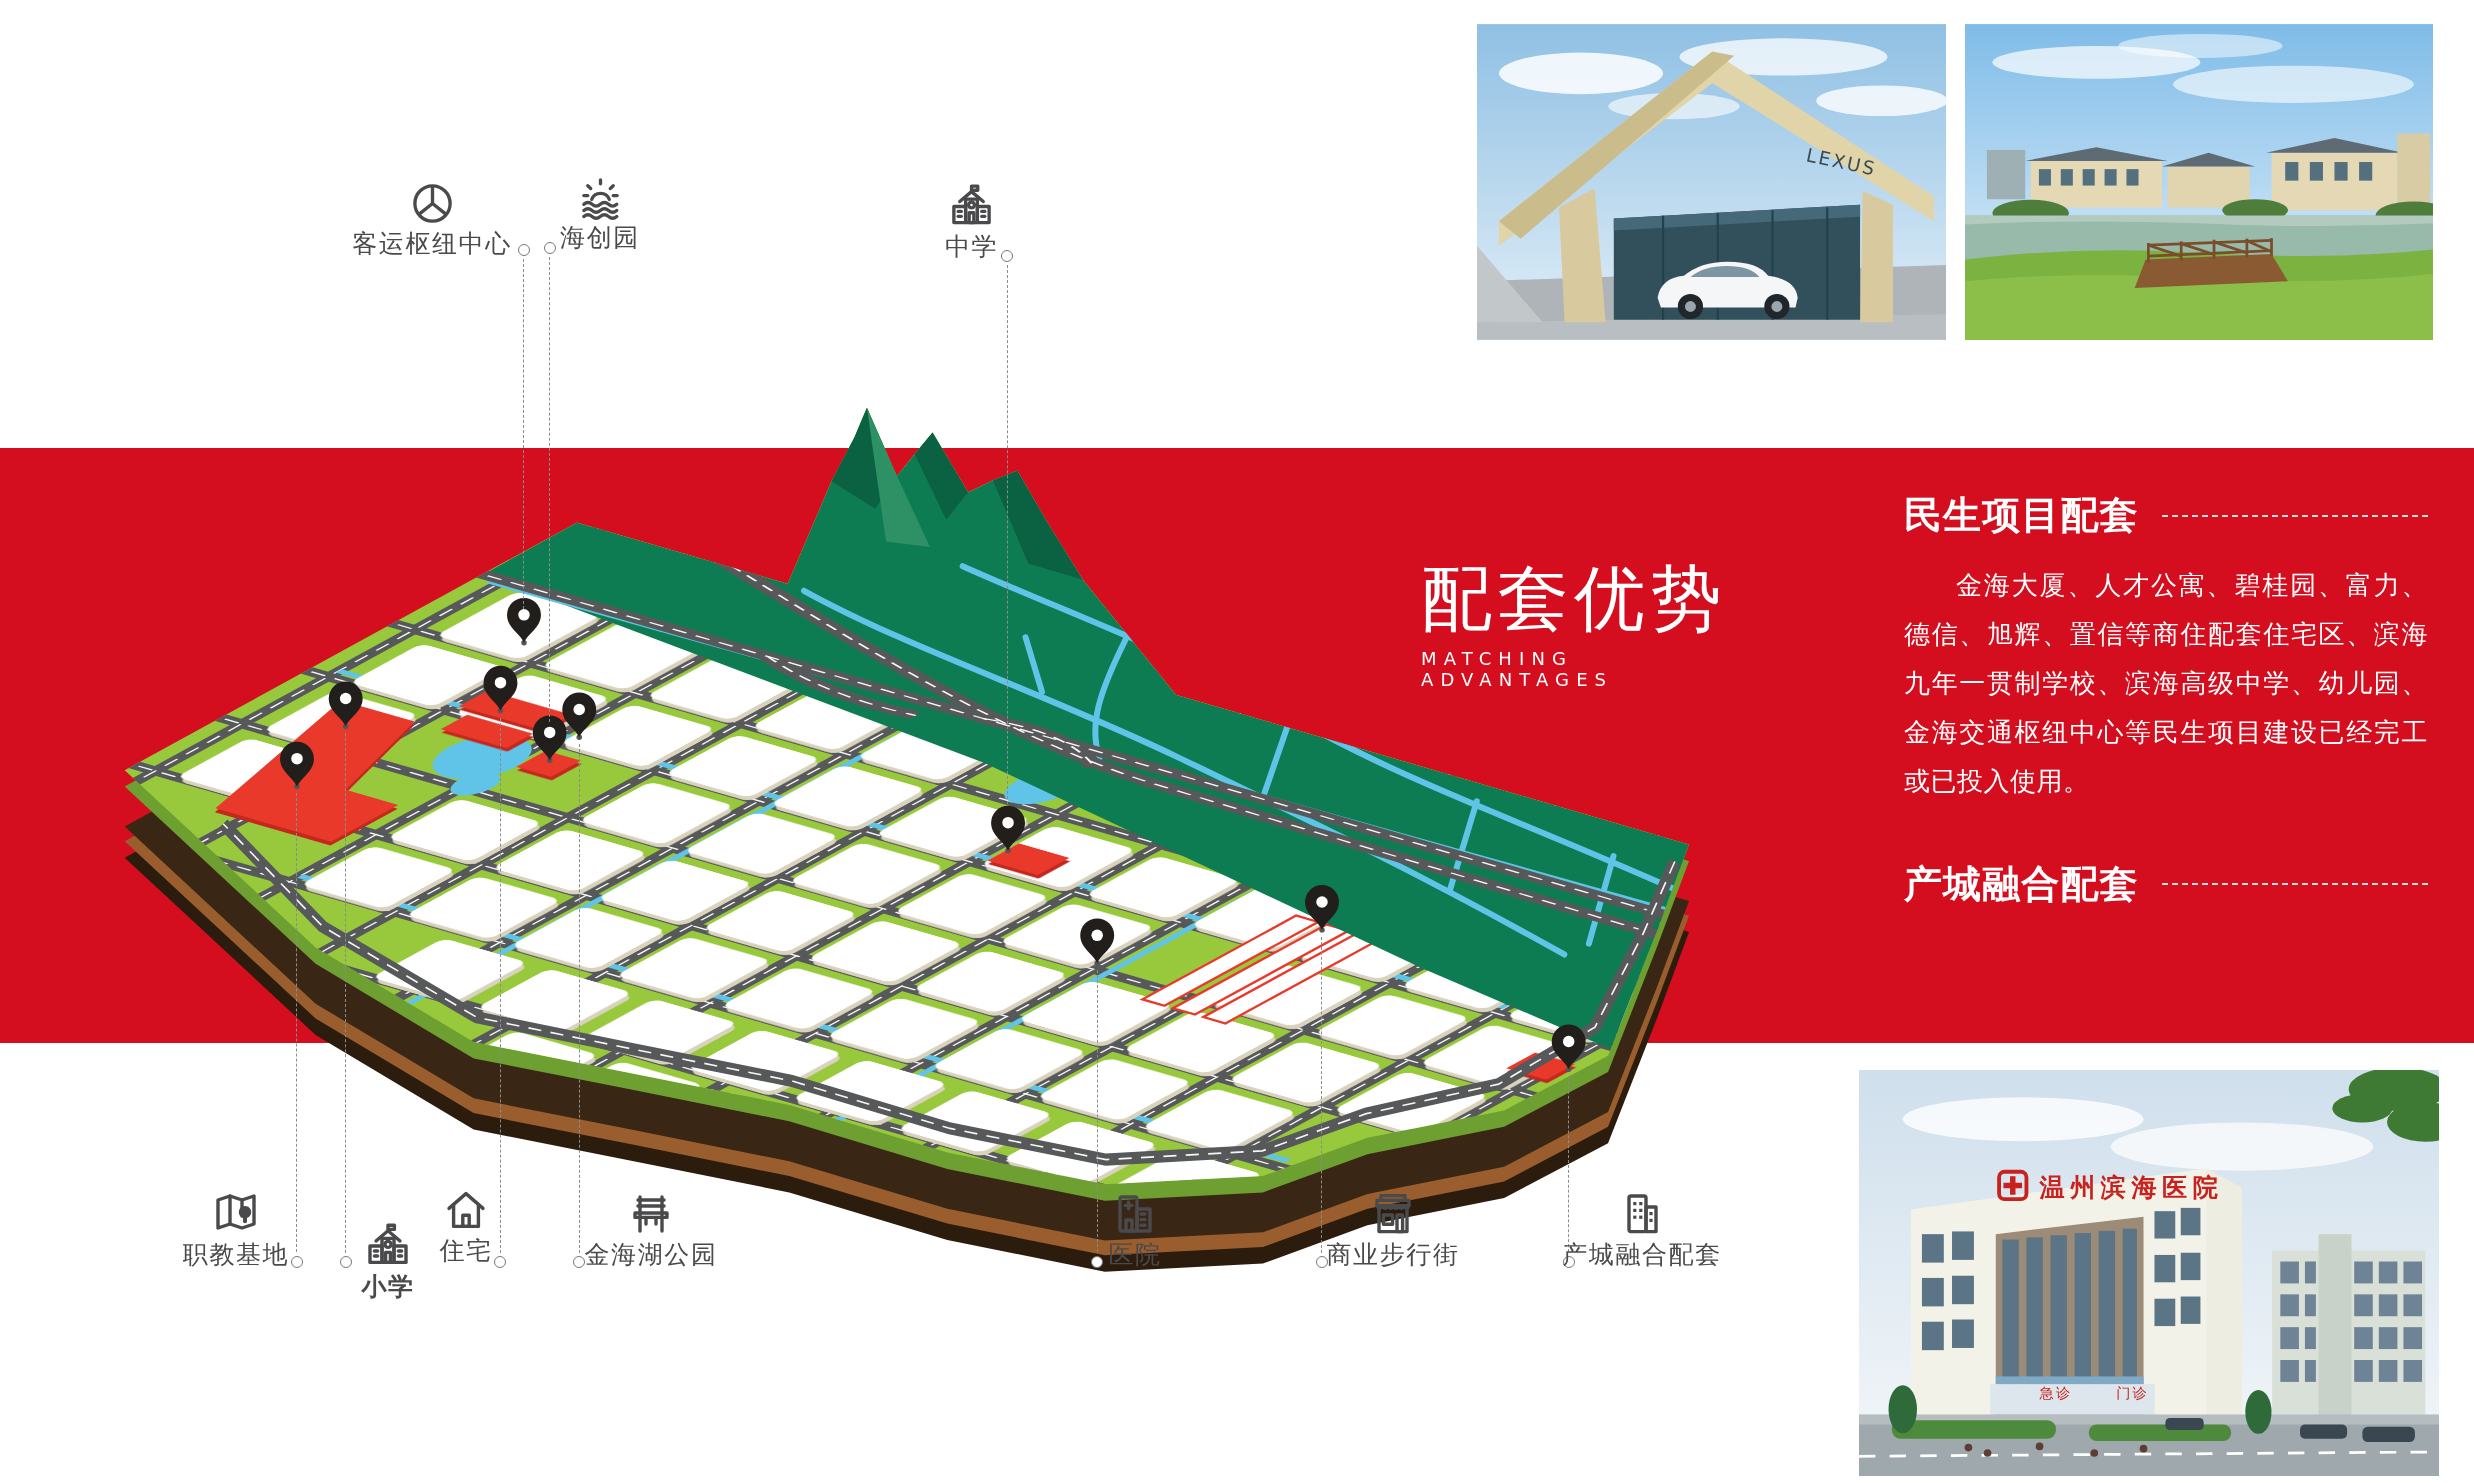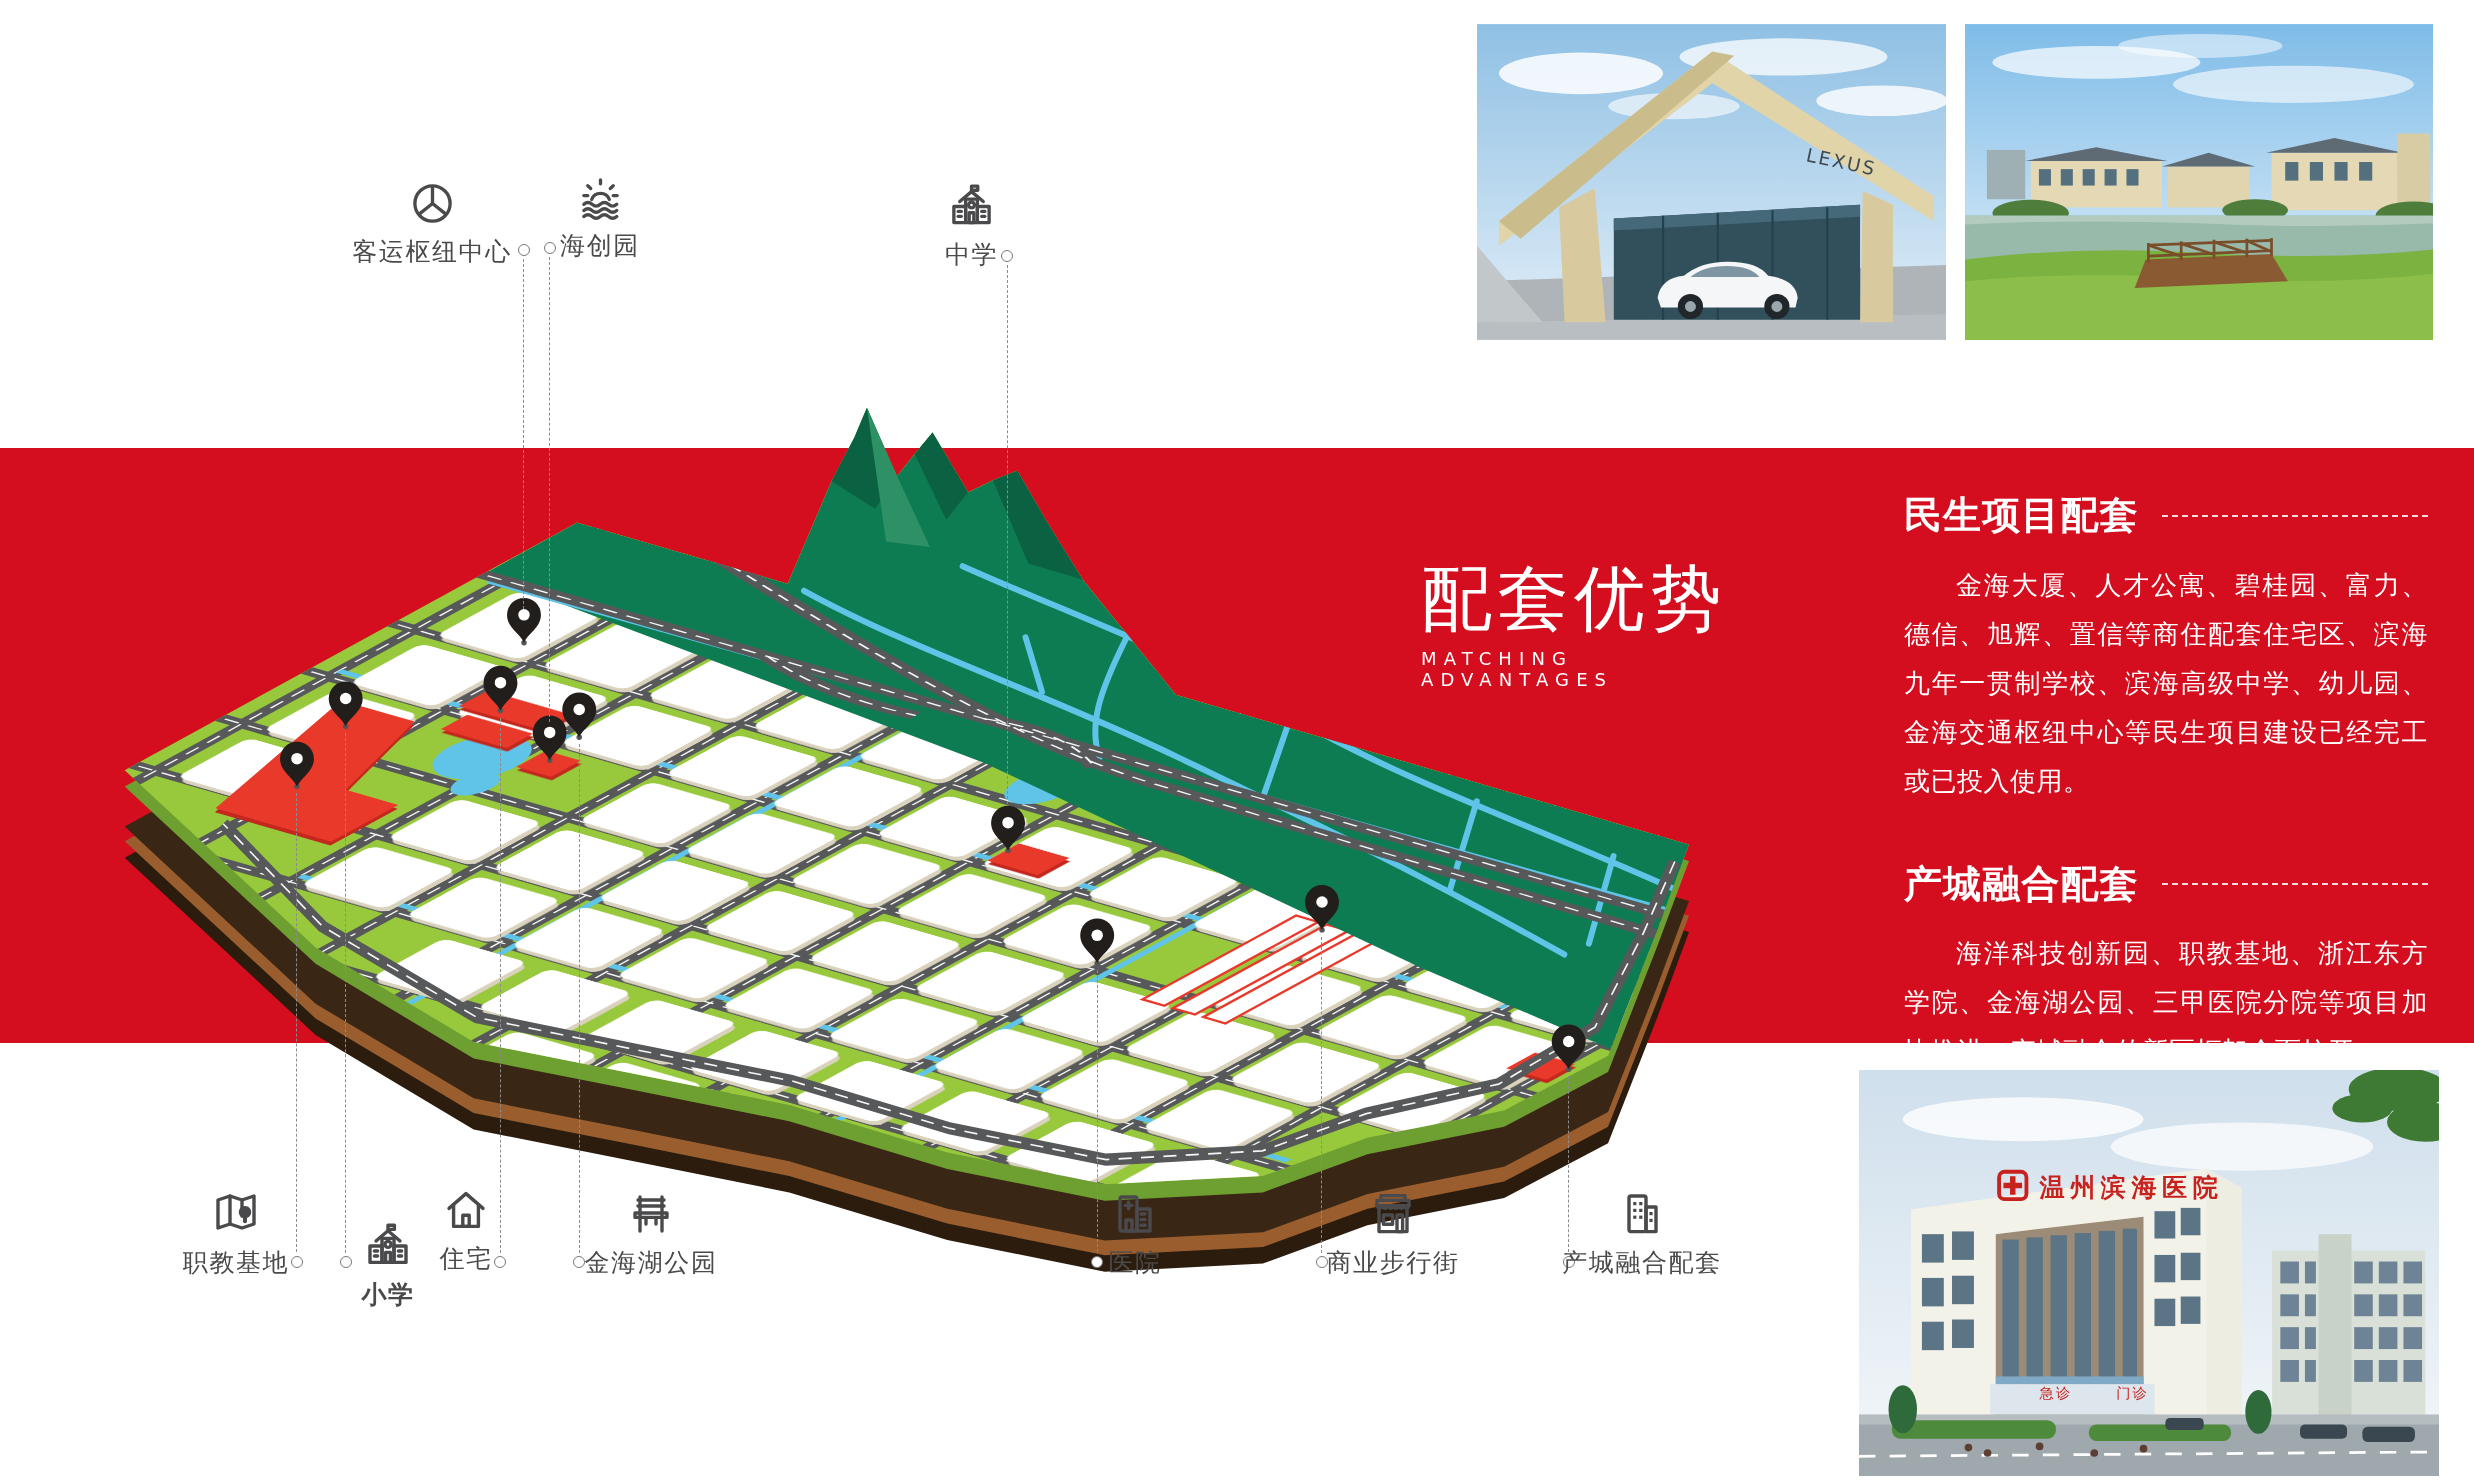--- a/index.html
+++ b/index.html
@@ -6,21 +6,21 @@
   #canvas{position:relative;width:2475px;height:1484px;overflow:hidden;background:#ffffff;
           font-family:"DejaVu Sans","Liberation Sans",sans-serif;}
   
   #red-band{position:absolute;left:0;top:448px;width:2475px;height:595px;background:#D40E1F;}
   
   #map-svg{position:absolute;left:0;top:0;width:2475px;height:1484px;}
   
   .leader{position:absolute;width:0;border-left:1.6px dashed #8C8C8C;}
   .node{position:absolute;width:12px;height:12px;border:1.6px solid #77787A;border-radius:50%;background:#ffffff;box-sizing:border-box;}
   
-  .map-label{position:absolute;display:flex;flex-direction:column;align-items:center;gap:8px;color:#4A4A4C;}
+  .map-label{position:absolute;display:flex;flex-direction:column;align-items:center;gap:0;color:#4A4A4C;}
   .map-label .txt{font-size:25px;letter-spacing:1.6px;white-space:nowrap;}
   .map-label svg{display:block;}
   
   #hero{position:absolute;left:1421px;top:563px;width:350px;color:#ffffff;}
   #hero .t{font-size:71px;font-weight:400;letter-spacing:5.5px;line-height:1;}
   #hero .s{margin-top:14.2px;font-size:18px;letter-spacing:7.1px;}
   #copy{position:absolute;left:1904px;top:490px;width:524px;color:#ffffff;}
   .sec-head{display:flex;align-items:center;gap:23px;font-size:38px;font-weight:700;letter-spacing:1.1px;}
   .sec-dash{flex:1 1 auto;border-top:2.2px dashed rgba(255,255,255,.85);height:0;}
   .sec-body{margin-top:19.7px;font-size:26px;line-height:49px;text-align:justify;text-indent:2em;letter-spacing:0.5px;}
@@ -418,21 +418,20 @@
   <div id="copy">
     <div class="sec-head">
       <span>民生项目配套</span>
       <span class="sec-dash"></span>
     </div>
     <div class="sec-body">金海大厦、人才公寓、碧桂园、富力、德信、旭辉、置信等商住配套住宅区、滨海九年一贯制学校、滨海高级中学、幼儿园、金海交通枢纽中心等民生项目建设已经完工或已投入使用。</div>
     <div class="sec-head" id="sec2">
       <span>产城融合配套</span>
       <span class="sec-dash"></span>
     </div>
-    <div class="sec-body">海洋科技创新园、职教基地、浙江东方学院、金海湖公园、三甲医院分院等项目加快推进，产城融合的新区框架全面拉开。</div>
   </div>
 
   <div class="photo" style="left:1477px;top:23.5px;width:469px;height:316px;">
     <svg width="469" height="316" viewBox="0 0 857 577">
       <defs>
           <linearGradient id="sky1" x1="0" y1="0" x2="0" y2="1">
         <stop offset="0" stop-color="#8FC0E4"></stop>
             <stop offset="1" stop-color="#E3EFF8"></stop>
           </linearGradient>
         </defs>

